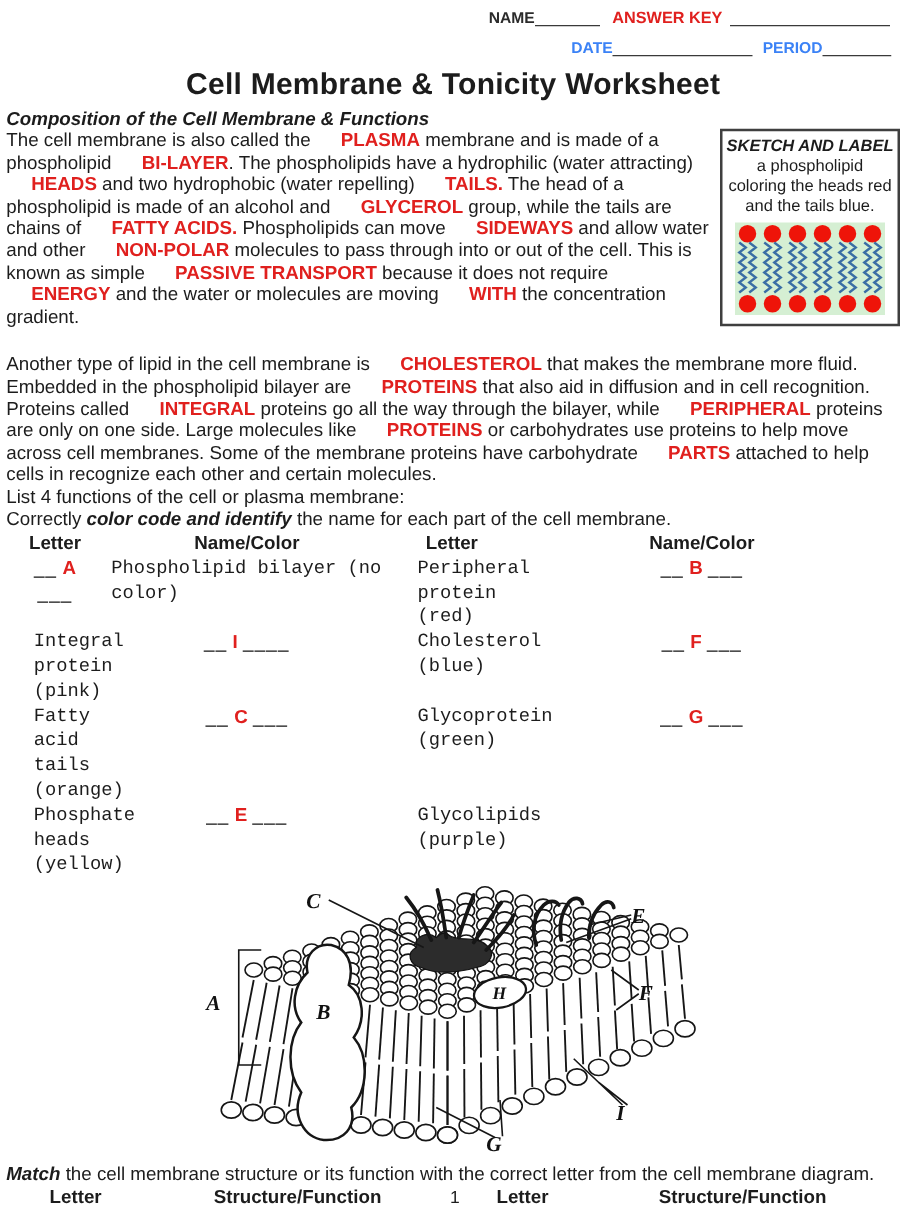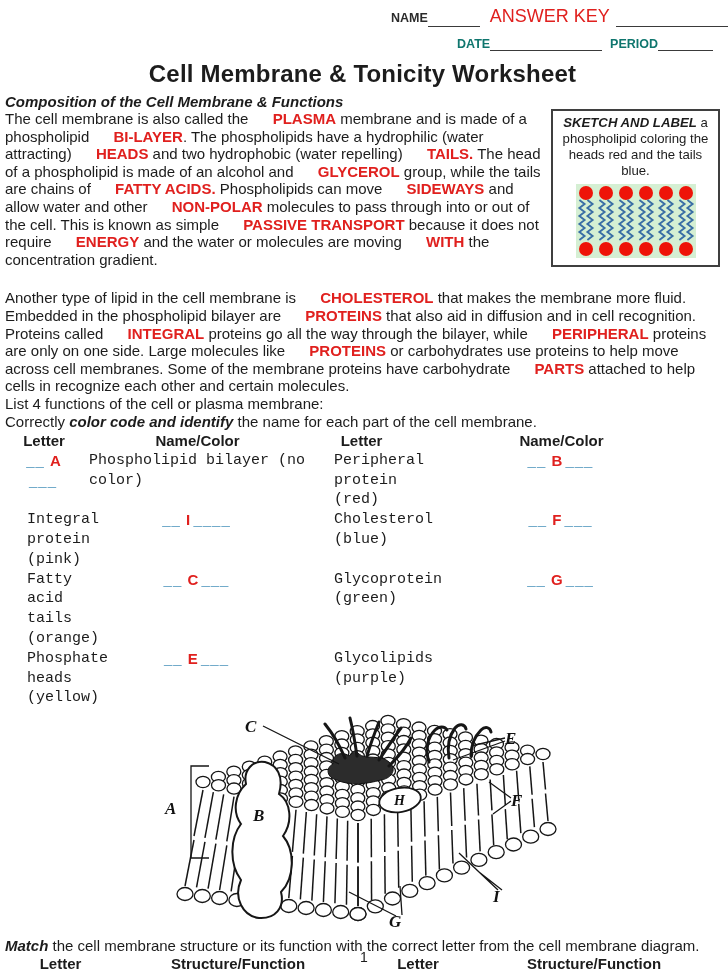--- a/index.html
+++ b/index.html
@@ -12,36 +12,36 @@
   *{box-sizing:border-box;}
   html,body{margin:0;padding:0;}
   body{
     width:728px;height:970px;background:#ffffff;color:var(--ink);
     font-family:"Liberation Sans",sans-serif;font-size:15px;overflow:hidden;
   }
   .page{position:relative;width:728px;height:970px;padding:6px 8px 0 5px;}
 
   
   .hdr-row1{padding-left:386px;white-space:nowrap;font-size:12.5px;font-weight:700;color:#2b2b2b;}
-  .hdr-row2{padding-left:452px;white-space:nowrap;font-size:12.5px;font-weight:700;color:#0f766e;margin-top:10px;}
+  .hdr-row2{padding-left:452px;white-space:nowrap;font-size:12.5px;font-weight:700;color:#3b82f6;margin-top:10px;}
   .blank{display:inline-block;border-bottom:1.6px solid #3a3a3a;height:13px;vertical-align:bottom;}
-  .answer-key{color:var(--red);font-weight:400;font-size:18px;padding:0 6px 0 10px;}
+  .answer-key{color:var(--red);font-weight:700;font-size:13px;padding:0 6px 0 10px;}
   .doc-title{font-size:24px;font-weight:700;text-align:center;margin:9px 0 5px;letter-spacing:.2px;}
 
   
   .seg-r{color:var(--red);font-weight:700;padding-left:20px;}
   .seg-bi{font-weight:700;font-style:italic;}
   .red{color:var(--red);font-weight:700;}
   p,.para{margin:0;line-height:17.6px;}
 
   .section-heading{font-weight:700;font-style:italic;margin:2px 0 0;}
 
   
   .sketch-box{
-    float:right;width:169px;border:2px solid #3f3f3f;margin:-1px 0 6px 8px;
+    float:right;width:144px;border:2px solid #3f3f3f;margin:-1px 0 6px 8px;
     padding:4px 3px 5px;text-align:center;font-size:13.2px;line-height:1.2;
   }
   .sketch-box svg{display:block;margin:4px auto 0;}
   .lh{fill:var(--lhead);}
   .lt{stroke:var(--ltail);stroke-width:1.9;fill:none;}
   #lipid-bg{fill:var(--lbg);}
 
   .para2{margin-top:21px;clear:right;}
   .list-intro{margin-top:0;}
   .fn-list{margin:3px 0 0 128px;}
@@ -49,21 +49,21 @@
   .fn-marker{display:inline-block;width:27px;}
   .fn-text{color:var(--red);font-weight:700;}
 
   
   .cc-section{}
   .cc-grid{display:grid;grid-template-columns:62px 245px 83px 1fr;margin-left:8px;margin-top:1px;}
   .cc-grid > div{line-height:19.8px;}
   .cell-c{text-align:center;}
   .cell-name{padding-left:14px;font-family:Liberation Mono, monospace;}
   .th{font-weight:700;}
-  .blank-u{color:#0369a1;font-weight:400;letter-spacing:1px;font-style:italic;}
+  .blank-u{color:#000000;font-weight:400;letter-spacing:1px;}
 
   
   .diagram-wrap{height:229px;position:relative;}
   .diagram-wrap svg{position:absolute;left:148px;top:2px;}
   .mh{fill:#fff;stroke:#161616;stroke-width:1.3;}
   .mt{stroke:#161616;stroke-width:1.5;}
   .dline{stroke:#161616;stroke-width:1.3;fill:none;}
   .dthick{stroke:#161616;stroke-width:3;fill:none;stroke-linecap:round;}
   .dlabel{font-family:"Liberation Serif",serif;font-weight:700;font-style:italic;font-size:17px;fill:#111;}
   .dlabel-h{font-size:14px;}

